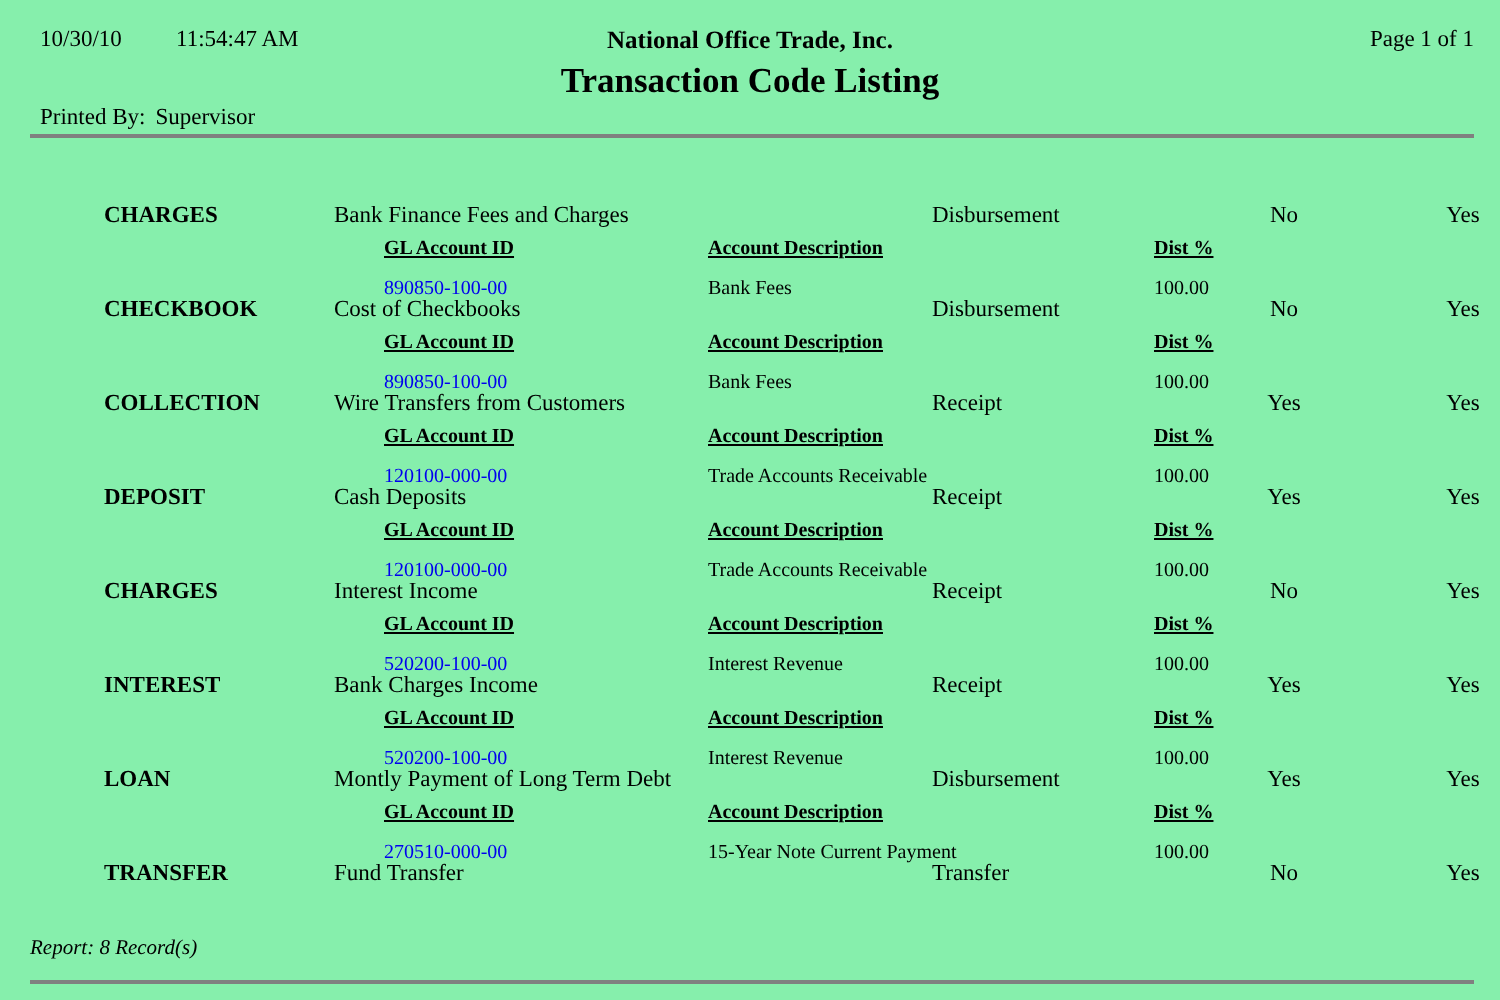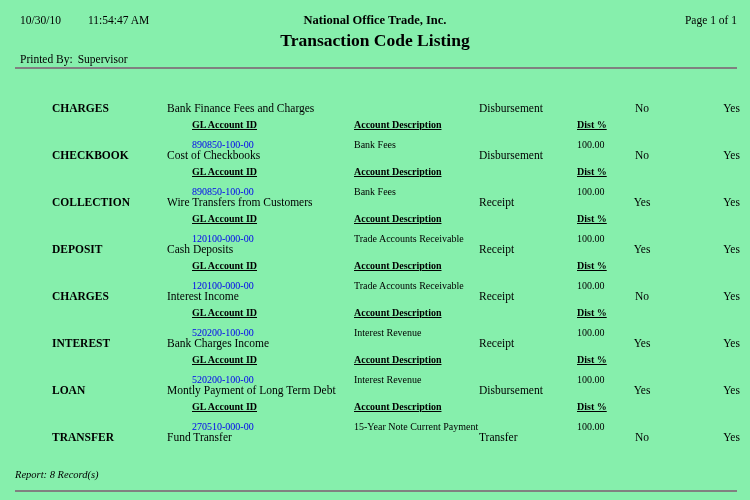--- a/index.html
+++ b/index.html
@@ -41,21 +41,21 @@
   .ch-type   { left: 447px; }
   .ch-reqchk { left: 566px; }
   .ch-active { left: 685px; }
   
   .rows { position: absolute; left: 0; right: 0; top: 102px; padding-left: 32px; }
   .block { position: relative; height: 47px; }
   .block span { position: absolute; white-space: nowrap; }
   .main-row span { top: 0; font-size: 11.5px; }
   .code    { left: 20px;  font-weight: bold; }
   .desc    { left: 135px; }
-  .type    { left: 447px; }
+  .type    { left: 434px; }
   .reqchk  { left: 570px; width: 80px; text-align: center; }
   .active  { left: 672px; width: 55px; text-align: center; }
   .sub-h   { top: 17px; font-size: 10px; font-weight: bold; text-decoration: underline; }
   .sub-v   { top: 37px; font-size: 10px; }
   .gl-h,  .gl-v   { left: 160px; }
   .acct-h,.acct-v { left: 322px; }
   .dist-h,.dist-v { left: 545px; width: 98px; text-align: left; }
   .link { color: var(--link_blue, #0000EE); cursor: pointer; }
   
   .footer { position: absolute; left: 15px; top: 469px; font-size: 10.5px; font-style: italic; }

